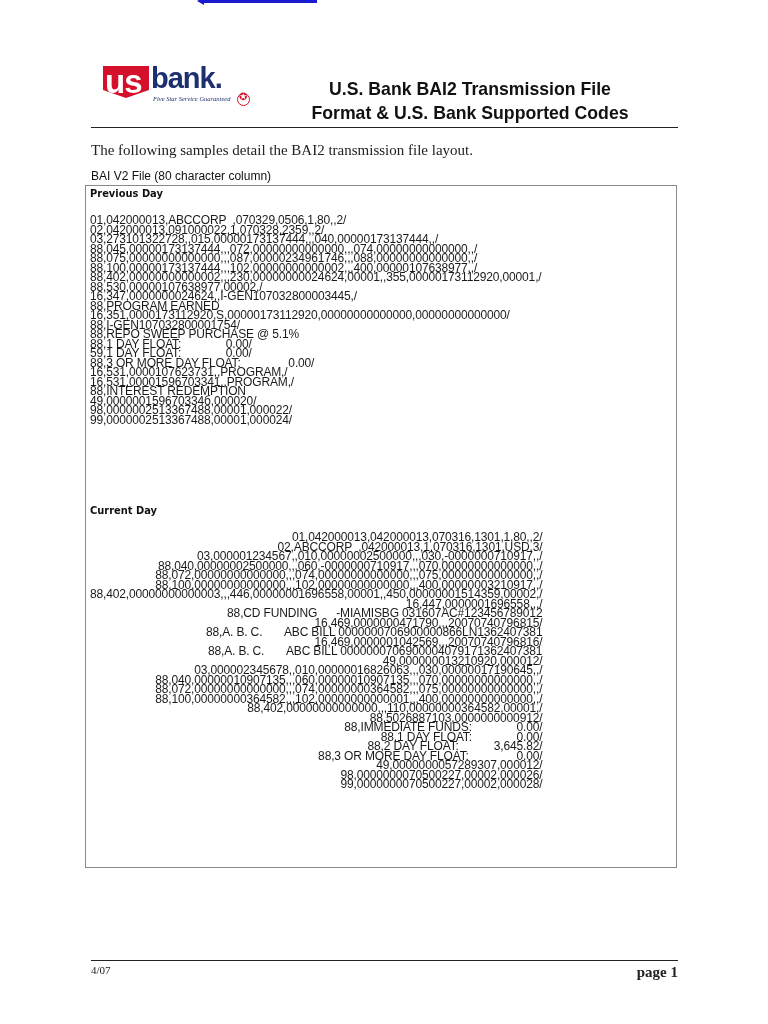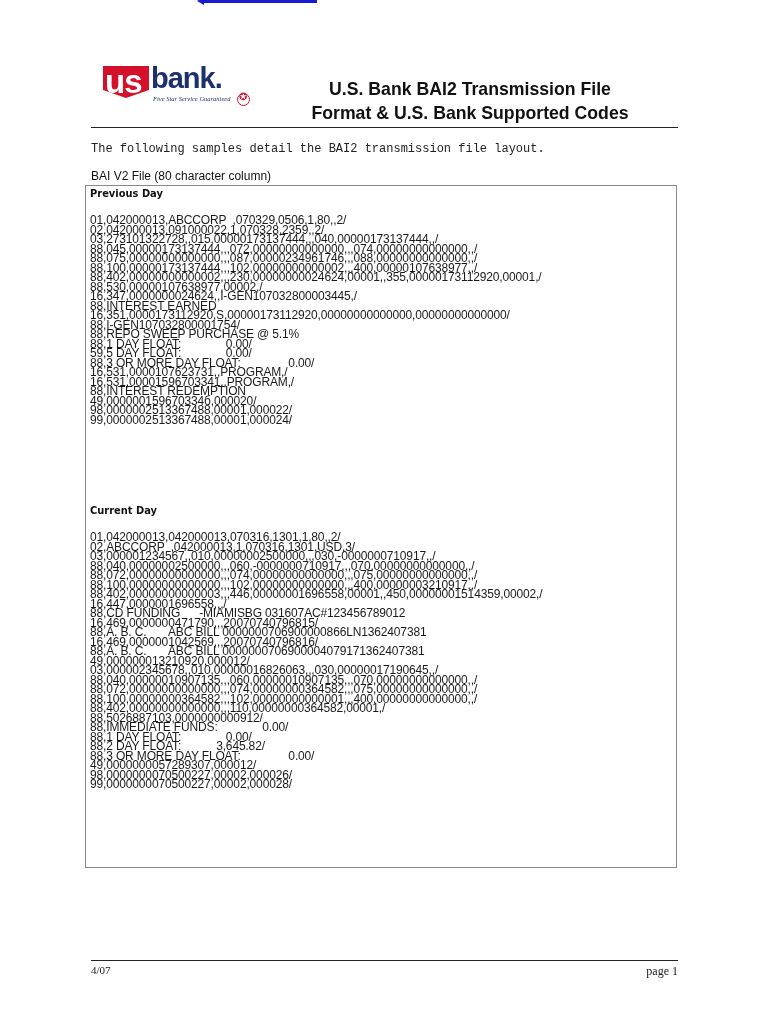--- a/index.html
+++ b/index.html
@@ -37,21 +37,21 @@
     content: "✪"; position: absolute; left: 1px; top: -3px; font-size: 10px; color: #d5102a;
   }
   .title {
     position: absolute; left: 270px; top: 77px; width: 400px; text-align: center;
     font-family: "Liberation Sans", sans-serif; font-weight: bold; font-size: 19px; line-height: 24px;
     color: #111; transform: scaleX(0.93); transform-origin: center top;
   }
   .title div { white-space: nowrap; }
   .rule-top { position: absolute; left: 91px; top: 127px; width: 587px; height: 1px; background: #222; }
   .intro {
-    position: absolute; left: 91px; top: 142px; font-family: Liberation Mono, monospace; font-size: 12px;
+    position: absolute; left: 91px; top: 142px; font-family: Liberation Serif, serif; font-size: 15px;
     color: #222; white-space: nowrap;
   }
   .section-title {
     position: absolute; left: 91px; top: 169px; font-family: Liberation Sans, sans-serif; font-size: 12px;
     font-weight: normal; color: #111; white-space: nowrap;
   }
   .box {
     position: absolute; left: 85px; top: 185px; width: 592px; height: 683px;
     border: 1.5px solid #8a8a8a; box-sizing: border-box;
   }
@@ -62,21 +62,21 @@
   .code-lines {
     position: absolute; left: 90px; font-family: "Liberation Sans", sans-serif; font-size: 12px;
     line-height: 9.5px; color: #1a1a1a; letter-spacing: -0.15px;
   }
   .code-line { white-space: pre; height: 9.5px; }
   .rule-bottom { position: absolute; left: 91px; top: 960px; width: 587px; height: 1px; background: #222; }
   .footer-left {
     position: absolute; left: 91px; top: 964px; font-family: "Liberation Serif", serif; font-size: 11px; color: #222;
   }
   .footer-right {
-    position: absolute; right: 90px; top: 964px; font-family: "Liberation Serif", serif; font-size: 12px; color: #222;
+    position: absolute; right: 90px; top: 964px; font-family: "Liberation Serif", serif; font-size: 15px; color: #222; font-weight: bold;
   }
 </style>
 </head>
 <body>
 
 <div class="top-arrow"></div>
 
 <div class="logo">
   <div class="shield"></div>
   <span class="us">us</span>
@@ -102,37 +102,37 @@
 <div class="code-lines" id="prev-lines" style="top:216px;">
     <div class="code-line">01,042000013,ABCCORP  ,070329,0506,1,80,,2/</div>
     <div class="code-line">02,042000013,091000022,1,070328,2359,,2/</div>
     <div class="code-line">03,273101322728,,015,00000173137444,,,040,00000173137444,,/</div>
     <div class="code-line">88,045,00000173137444,,,072,00000000000000,,,074,00000000000000,,/</div>
     <div class="code-line">88,075,00000000000000,,,087,00000234961746,,,088,00000000000000,,/</div>
     <div class="code-line">88,100,00000173137444,,,102,00000000000002,,,400,00000107638977,,/</div>
     <div class="code-line">88,402,00000000000002,,,230,00000000024624,00001,,355,00000173112920,00001,/</div>
     <div class="code-line">88,530,00000107638977,00002,/</div>
     <div class="code-line">16,347,0000000024624,,I-GEN107032800003445,/</div>
-    <div class="code-line">88,INTEREST EARNED</div>
+    <div class="code-line">88,PROGRAM EARNED</div>
     <div class="code-line">16,351,0000173112920,S,00000173112920,00000000000000,00000000000000/</div>
     <div class="code-line">88,I-GEN107032800001754/</div>
     <div class="code-line">88,REPO SWEEP PURCHASE @ 5.1%</div>
     <div class="code-line">88,1 DAY FLOAT:              0.00/</div>
-    <div class="code-line">59,5 DAY FLOAT:              0.00/</div>
+    <div class="code-line">59,1 DAY FLOAT:              0.00/</div>
     <div class="code-line">88,3 OR MORE DAY FLOAT:               0.00/</div>
     <div class="code-line">16,531,0000107623731,,PROGRAM,/</div>
     <div class="code-line">16,531,00001596703341,,PROGRAM,/</div>
     <div class="code-line">88,INTEREST REDEMPTION</div>
     <div class="code-line">49,000000159670334б,000020/</div>
     <div class="code-line">98,0000002513367488,00001,000022/</div>
     <div class="code-line">99,0000002513367488,00001,000024/</div>
   </div>
 
 <div class="sub-heading" style="top:504px;">Current Day</div>
-<div class="code-lines" id="curr-lines" style="top:533px;">
+<div class="code-lines" id="curr-lines" style="top:533px;text-align:right;">
     <div class="code-line">01,042000013,042000013,070316,1301,1,80,,2/</div>
     <div class="code-line">02,ABCCORP  ,042000013,1,070316,1301,USD,3/</div>
     <div class="code-line">03,000001234567,,010,00000002500000,,,030,-0000000710917,,/</div>
     <div class="code-line">88,040,00000002500000,,,060,-0000000710917,,,070,00000000000000,,/</div>
     <div class="code-line">88,072,00000000000000,,,074,00000000000000,,,075,00000000000000,,/</div>
     <div class="code-line">88,100,00000000000000,,,102,00000000000000,,,400,00000003210917,,/</div>
     <div class="code-line">88,402,00000000000003,,,446,00000001696558,00001,,450,00000001514359,00002,/</div>
     <div class="code-line">16,447,0000001696558,,,/</div>
     <div class="code-line">88,CD FUNDING      -MIAMISBG 031607AC#123456789012</div>
     <div class="code-line">16,469,0000000471790,,,20070740796815/</div>

